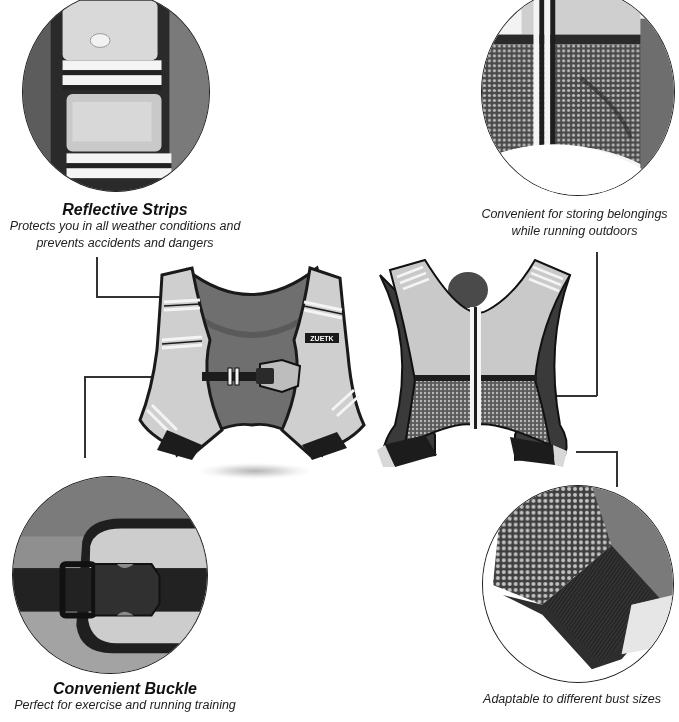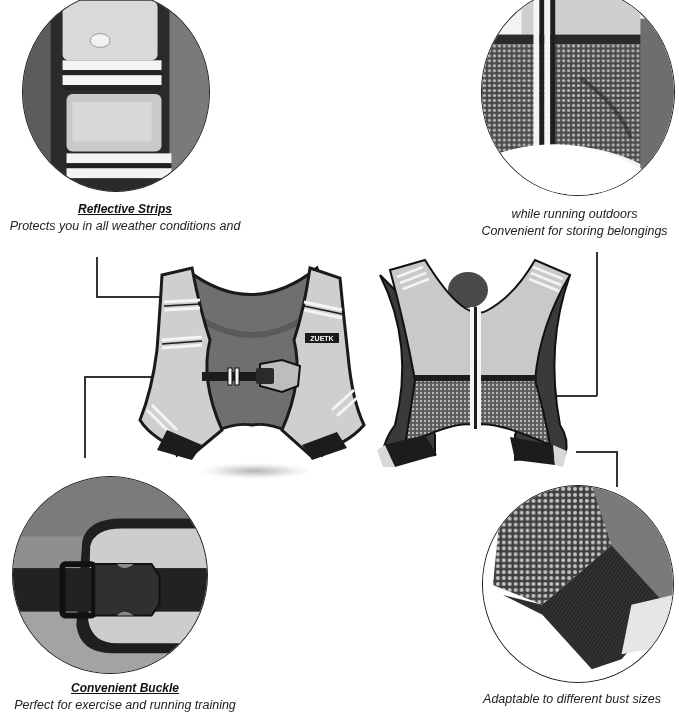--- a/index.html
+++ b/index.html
@@ -2,21 +2,21 @@
 <html><head>
 <meta charset="utf-8">
 <style>
   html, body { margin:0; padding:0; background:#ffffff; }
   body { width:679px; height:722px; position:relative; overflow:hidden;
          font-family:"Liberation Sans", sans-serif; color:#1a1a1a; }
   .circle { position:absolute; border-radius:50%; overflow:hidden;
             border:1.5px solid #222; background:#9a9a9a; box-sizing:border-box; }
   .circle svg { width:100%; height:100%; display:block; }
   .caption { position:absolute; text-align:center; font-style:italic; line-height:17px; }
-  .caption .title { font-weight:bold; font-size:12px; color:#111;text-decoration:underline; }
+  .caption .title { font-weight:bold; font-size:16px; color:#111; }
   .caption .desc { font-size:12.5px; color:#222; }
   .line { position:absolute; background:#333; }
   .vest { position:absolute; }
   .vest svg { width:100%; height:100%; display:block; overflow:visible; }
   .shadow { position:absolute; left:200px; top:463px; width:110px; height:16px;
             border-radius:50%; background:radial-gradient(ellipse at center, rgba(120,120,120,0.55) 0%, rgba(200,200,200,0.2) 55%, rgba(255,255,255,0) 75%); }
 </style>
 </head>
 <body>
 
@@ -34,20 +34,21 @@
     <rect x="44" y="102" width="96" height="58" rx="6" fill="#c9c9c9"></rect>
     <rect x="50" y="110" width="80" height="40" fill="#dedede" opacity="0.7"></rect>
     <rect x="44" y="162" width="106" height="10" fill="#f4f4f4"></rect>
     <rect x="44" y="172" width="106" height="5" fill="#222"></rect>
     <rect x="44" y="177" width="106" height="10" fill="#f4f4f4"></rect>
   </svg>
 </div>
 <div class="caption" style="left:0px; top:201px; width:250px;">
   <div class="title">Reflective Strips</div>
   <div class="desc">Protects you in all weather conditions and</div>
+  <div class="desc">prevents accidents and dangers</div>
 </div>
 
 <div class="circle" style="left:481px; top:-12px; width:194px; height:208px;">
   <svg viewBox="0 0 194 208" preserveAspectRatio="none">
     <defs>
       <pattern id="mesh1" width="5" height="5" patternUnits="userSpaceOnUse">
         <rect width="5" height="5" fill="#4a4a4a"></rect>
         <circle cx="2.5" cy="2.5" r="1.6" fill="#bdbdbd"></circle>
       </pattern>
     </defs>
@@ -58,22 +59,22 @@
     <rect x="160" y="30" width="34" height="178" fill="#6e6e6e"></rect>
     <rect x="52" y="0" width="6" height="160" fill="#f4f4f4"></rect>
     <rect x="58" y="0" width="5" height="160" fill="#1e1e1e"></rect>
     <rect x="63" y="0" width="6" height="160" fill="#f4f4f4"></rect>
     <rect x="69" y="0" width="5" height="160" fill="#1e1e1e"></rect>
     <path d="M100 90 Q140 120 150 150" stroke="#2a2a2a" stroke-width="4" fill="none" opacity="0.6"></path>
     <path d="M20 165 Q100 140 175 190 L175 208 L20 208 Z" fill="#ffffff"></path>
   </svg>
 </div>
 <div class="caption" style="left:470px; top:206px; width:209px;">
+  <div class="desc">Convenient for storing belongings</div>
   <div class="desc">while running outdoors</div>
-  <div class="desc">Convenient for storing belongings</div>
 </div>
 
 <div class="circle" style="left:12px; top:476px; width:196px; height:198px;">
   <svg viewBox="0 0 196 198" preserveAspectRatio="none">
     <rect width="196" height="198" fill="#8f8f8f"></rect>
     <rect x="0" y="0" width="196" height="60" fill="#7b7b7b"></rect>
     <rect x="0" y="130" width="196" height="68" fill="#a3a3a3"></rect>
     <path d="M70 65 Q75 42 110 42 L196 42 L196 178 L100 178 Q68 178 64 150 Z" fill="#1f1f1f"></path>
     <path d="M78 70 Q82 52 110 52 L196 52 L196 168 L105 168 Q80 168 76 145 Z" fill="#cdcdcd"></path>
     <rect x="0" y="92" width="196" height="44" fill="#222"></rect>

